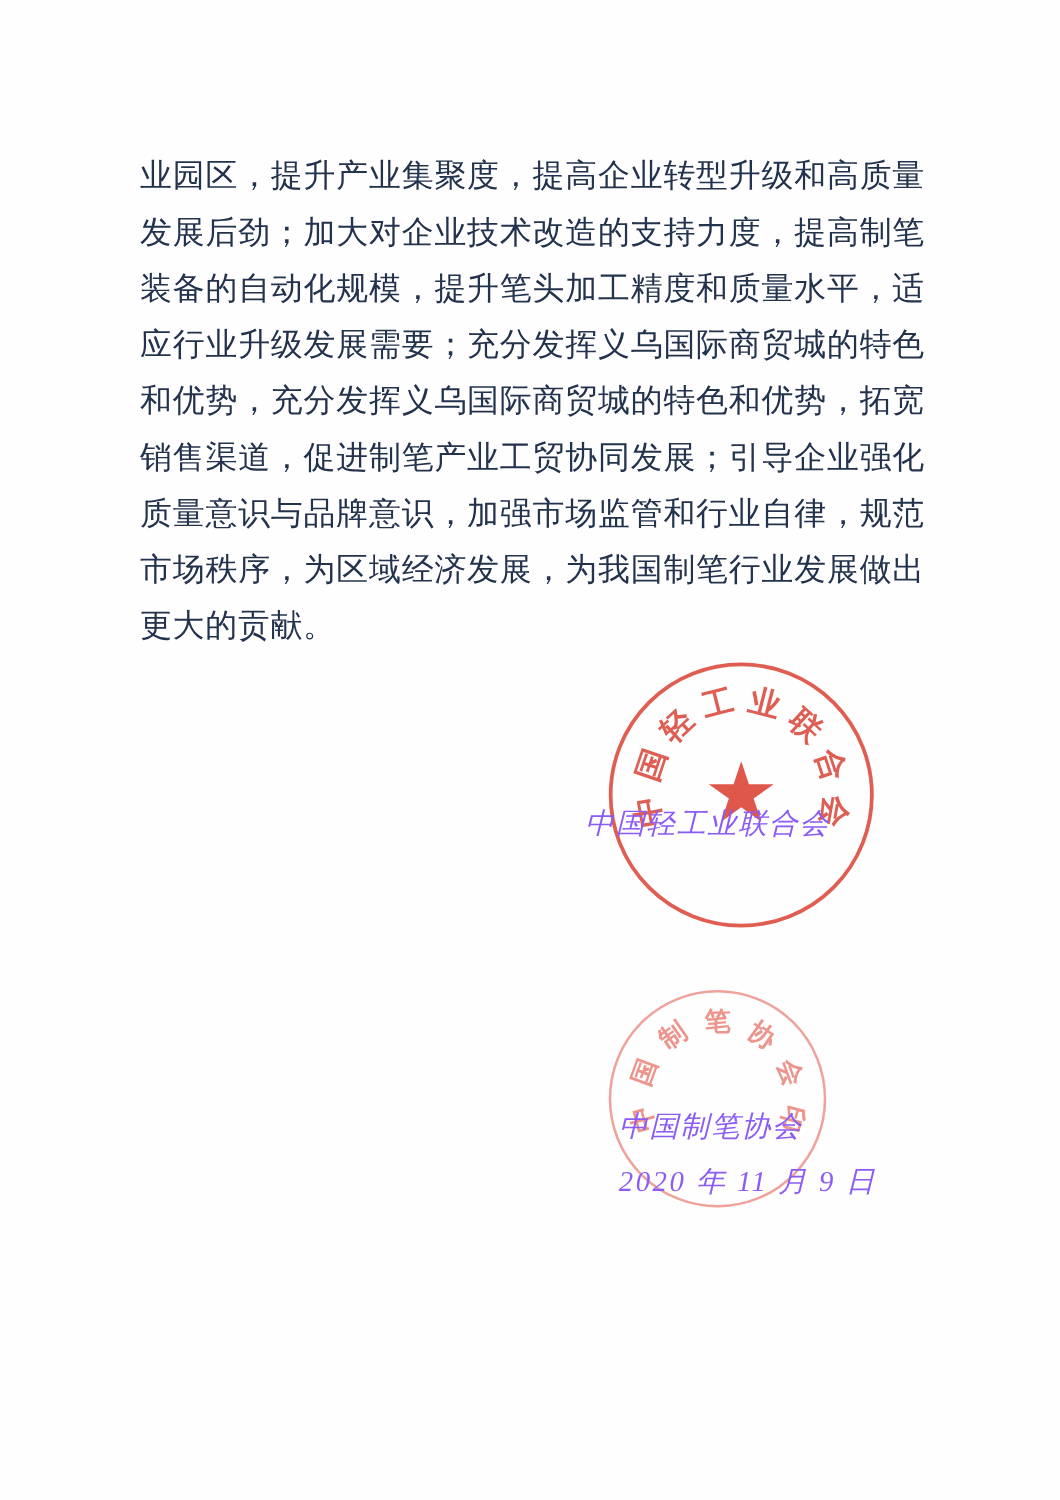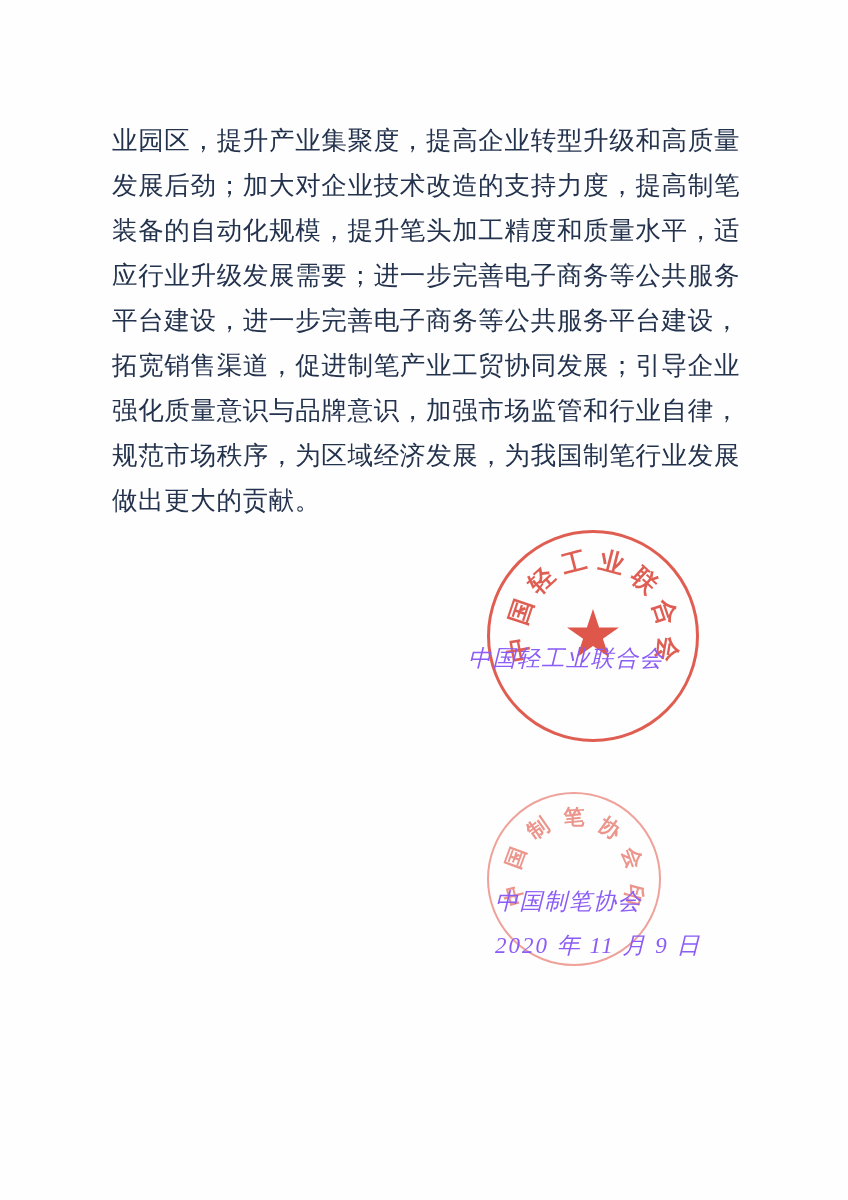--- a/index.html
+++ b/index.html
@@ -141,21 +141,21 @@
     margin-top: 48px;
   }
   .date-num { font-family: "Liberation Serif", "DejaVu Serif", serif; }
 </style>
 </head>
 <body>
 
 <div id="page">
 
   <div id="doc-body">
-    <p>业园区，提升产业集聚度，提高企业转型升级和高质量发展后劲；加大对企业技术改造的支持力度，提高制笔装备的自动化规模，提升笔头加工精度和质量水平，适应行业升级发展需要；进一步完善电子商务等公共服务平台建设，进一步完善电子商务等公共服务平台建设，拓宽销售渠道，促进制笔产业工贸协同发展；引导企业强化质量意识与品牌意识，加强市场监管和行业自律，规范市场秩序，为区域经济发展，为我国制笔行业发展做出更大的贡献。</p>
+    <p>业园区，提升产业集聚度，提高企业转型升级和高质量发展后劲；加大对企业技术改造的支持力度，提高制笔装备的自动化规模，提升笔头加工精度和质量水平，适应行业升级发展需要；充分发挥义乌国际商贸城的特色和优势，充分发挥义乌国际商贸城的特色和优势，拓宽销售渠道，促进制笔产业工贸协同发展；引导企业强化质量意识与品牌意识，加强市场监管和行业自律，规范市场秩序，为区域经济发展，为我国制笔行业发展做出更大的贡献。</p>
   </div>
 
   <div class="seal" id="seal-top">
     <div class="seal-ring"></div>
     <div class="seal-text-ring" id="seal-top-ring">
         <span class="seal-char" style="transform: translate(-50%, -50%) translate(-74.8px, 13.2px) rotate(260deg);">中</span>
         <span class="seal-char" style="transform: translate(-50%, -50%) translate(-72px, -24.2px) rotate(288.6deg);">国</span>
         <span class="seal-char" style="transform: translate(-50%, -50%) translate(-51.7px, -55.7px) rotate(317.1deg);">轻</span>
         <span class="seal-char" style="transform: translate(-50%, -50%) translate(-18.8px, -73.6px) rotate(345.7deg);">工</span>
         <span class="seal-char" style="transform: translate(-50%, -50%) translate(18.8px, -73.6px) rotate(374.3deg);">业</span>

